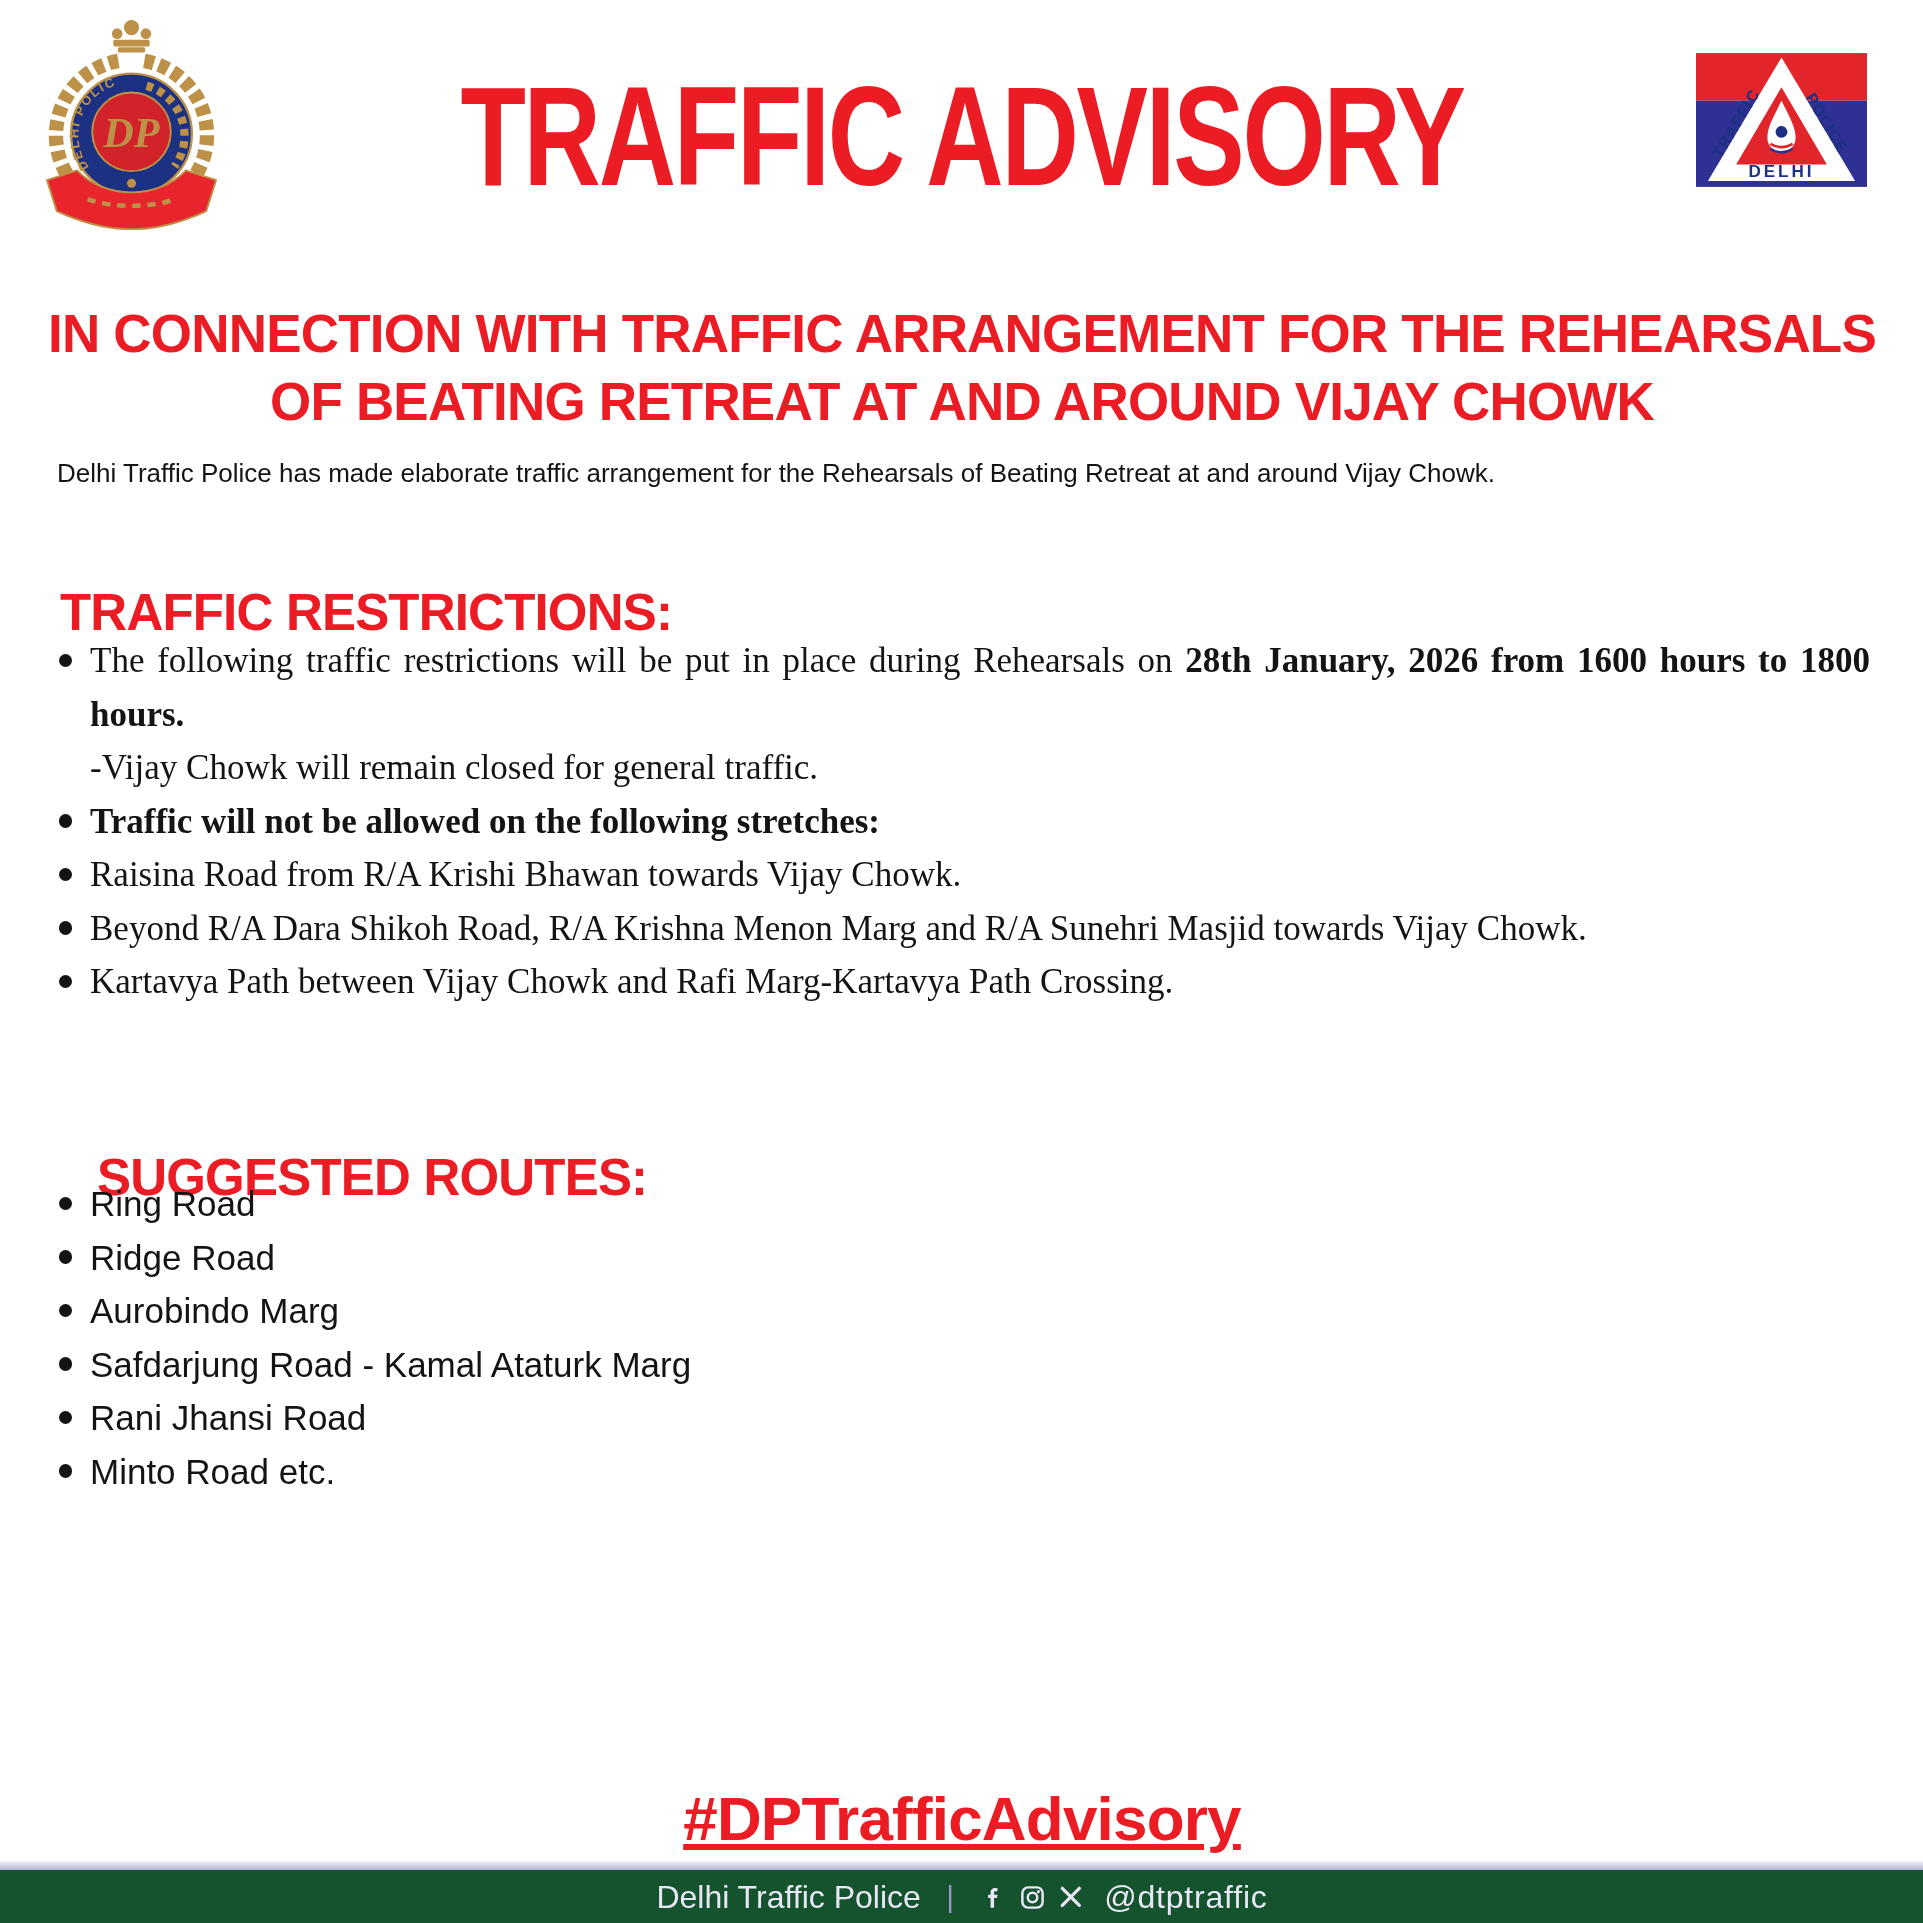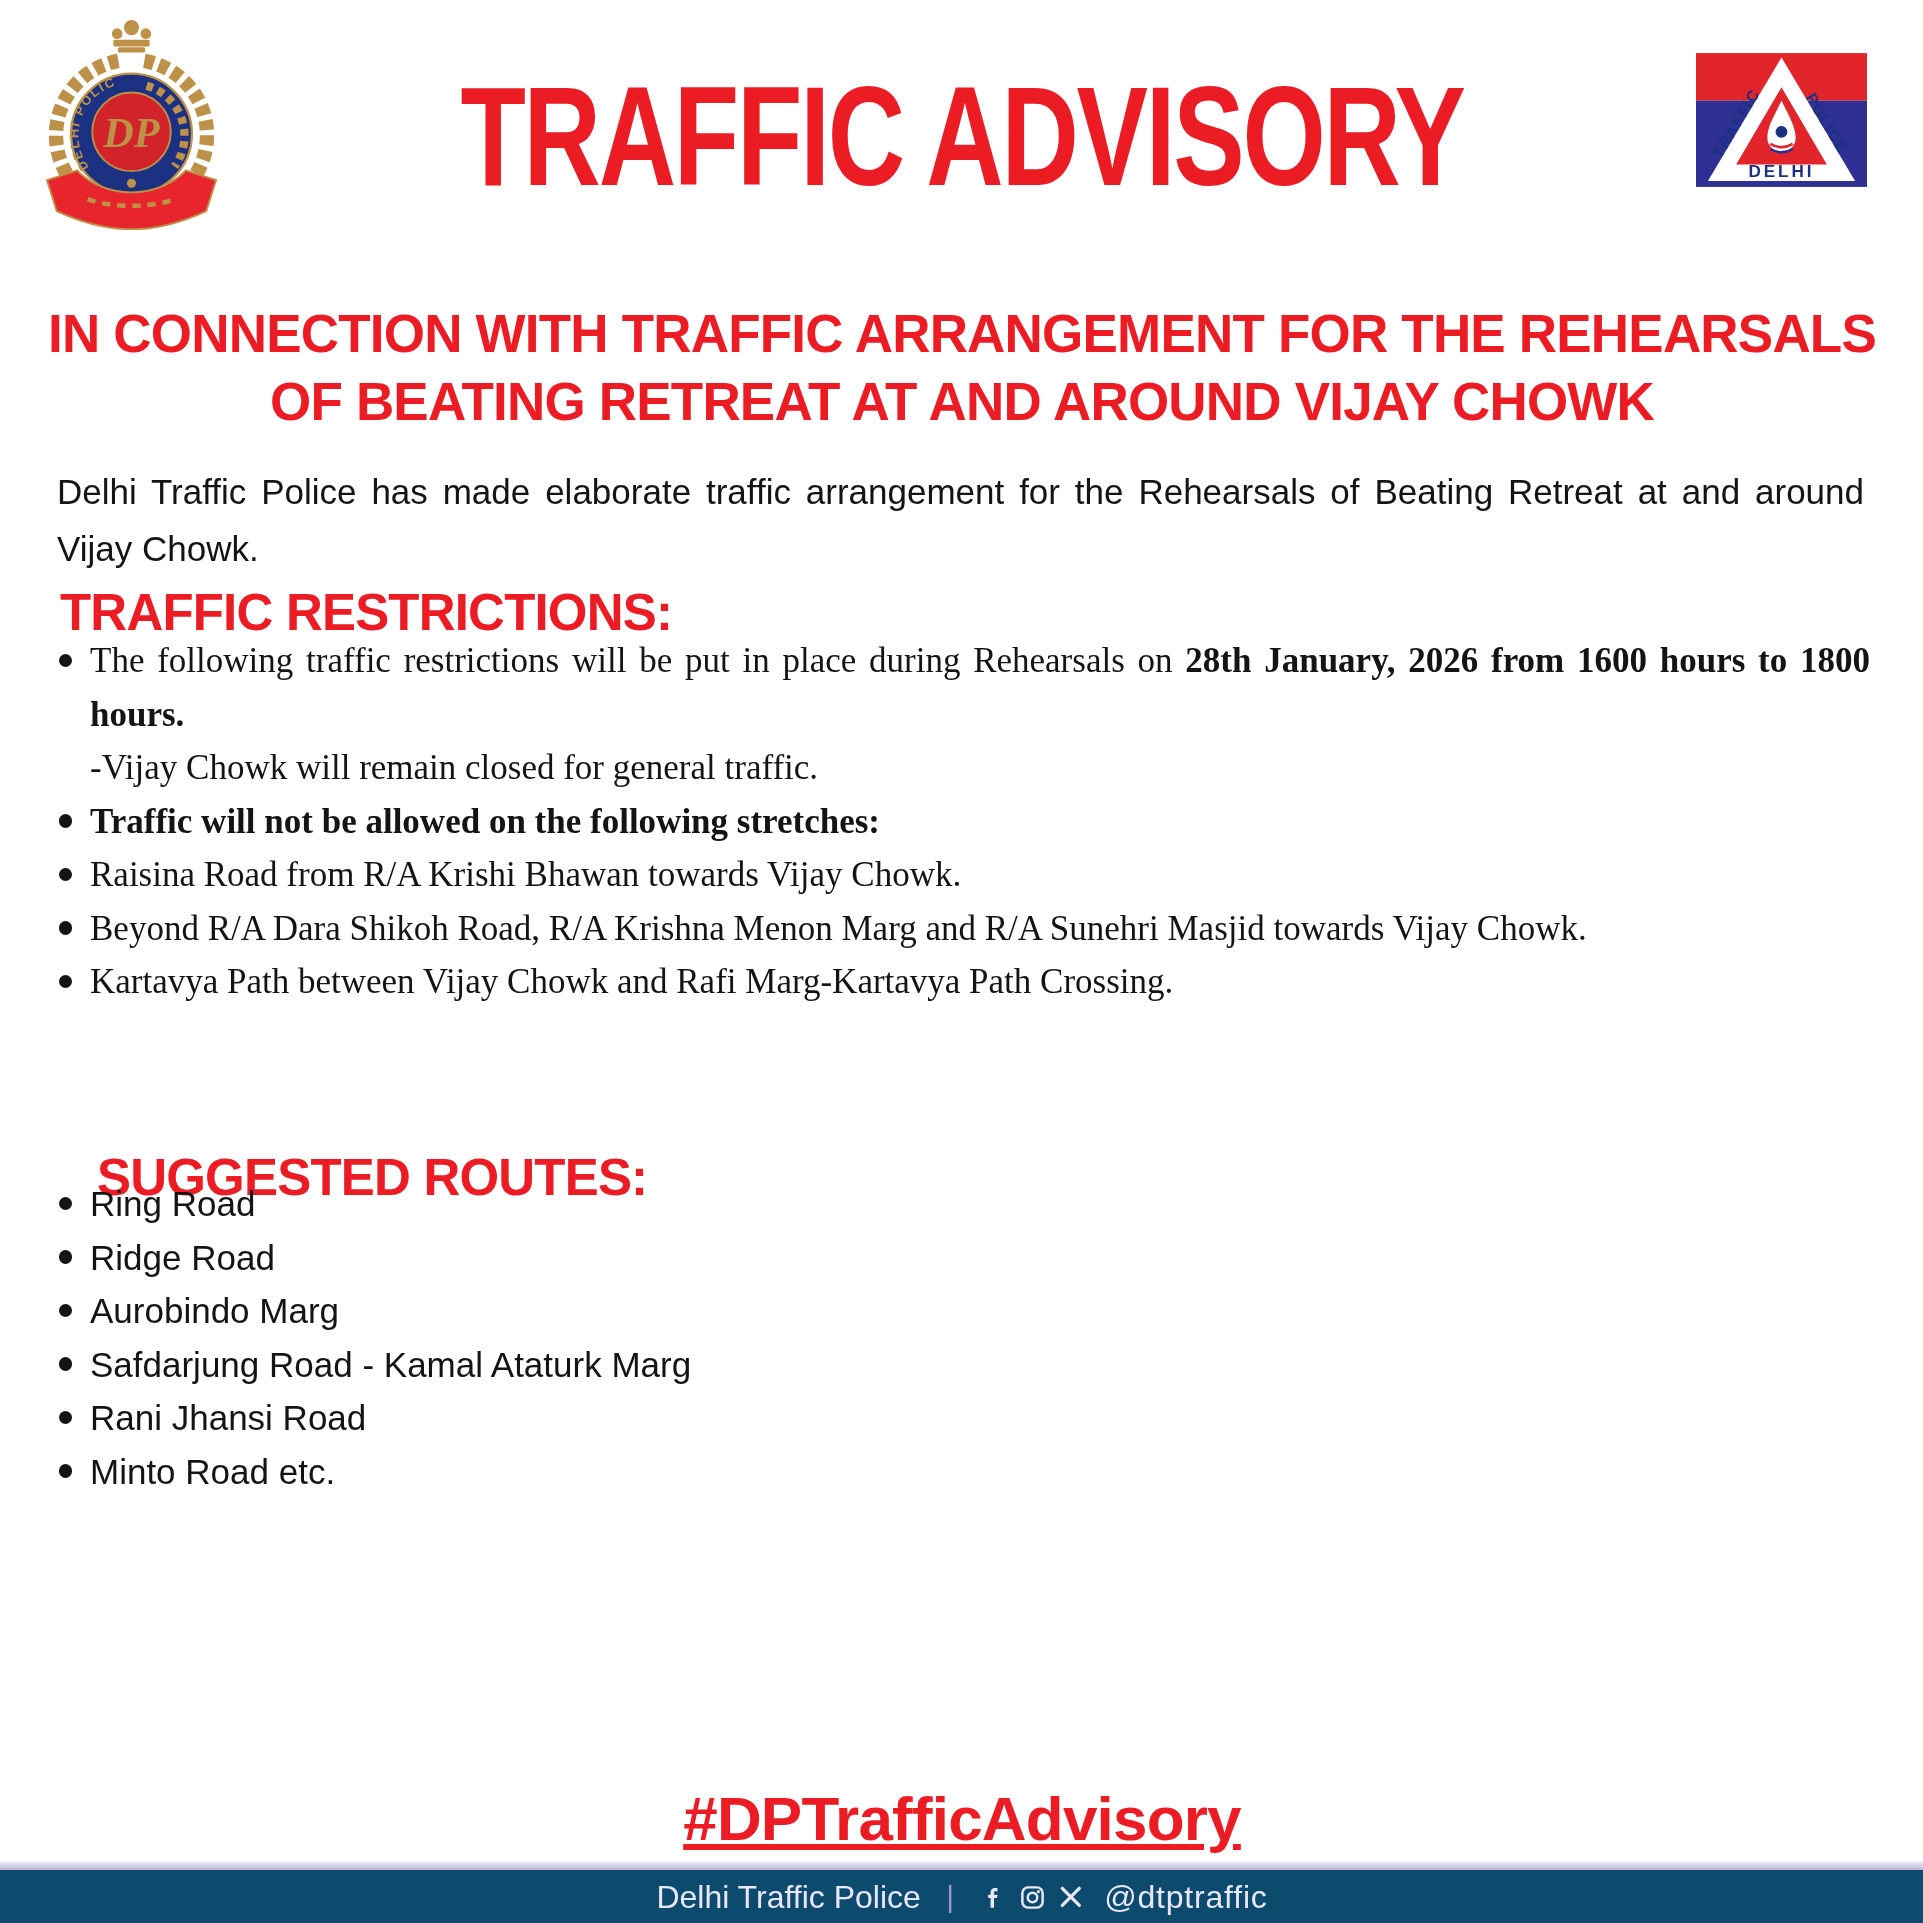--- a/index.html
+++ b/index.html
@@ -29,23 +29,22 @@
     position:absolute; top:260px; left:50%; transform:translateX(-50%);
     width:1834px;
     text-align:center;
     font-size:53px; font-weight:bold; line-height:1.28;
     color:#ec1c24; letter-spacing:-0.8px;margin-top:40px;
   }
 
   
   .intro {
     position:absolute; top:452px; left:57px; right:60px;
-    font-size:35px; line-height:1.62;
+    font-size:26px; line-height:1.62;
     text-align:justify;
-    margin-top:12px;
   }
 
   
   .section-heading {
     position:absolute; left:60px;
     font-size:51px; font-weight:bold; letter-spacing:-0.8px;
     color:#ec1c24;
   }
   .h-restrictions { top:583px; }
   .h-routes      { top:1148px;margin-left:37px; }
@@ -85,21 +84,21 @@
   
   .footer {
     position:absolute; left:0; right:0; bottom:0; height:63px;
   }
   .footer .strip {
     height:9px;
     background:linear-gradient(#f3f2f8, #b9b5d6);
   }
   .footer .bar {
     height:54px;
-    background:#0c4a6e;
+    background:#14532d;
     display:flex; align-items:center; justify-content:center;
     gap:21px;
     color:#e9e7f6;
     font-size:32px;
   }
   .footer .divider { color:#9a96c8; font-size:30px; padding:0 4.5px; }
   .footer .ficons { display:flex; align-items:center; gap:12px; }
   .footer .ficons svg { display:block; }
   .footer .handle { letter-spacing:0.8px; }
 </style>

